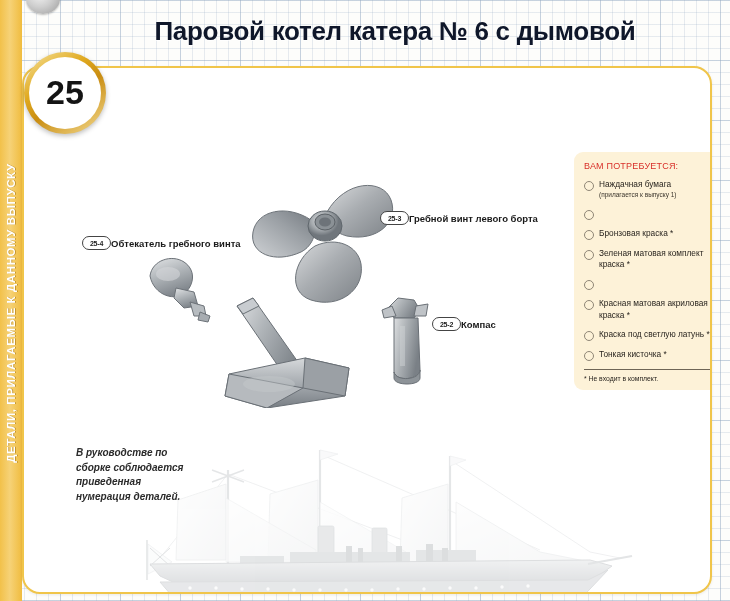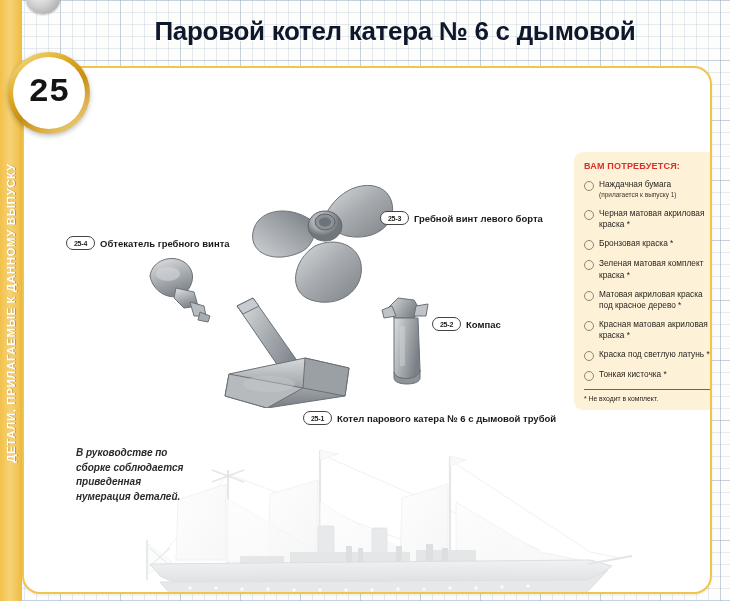--- a/index.html
+++ b/index.html
@@ -61,65 +61,64 @@
     position:absolute;left:22px;top:66px;width:686px;height:524px;
     background:#ffffff;
     border:2.5px solid #f0c54a;
     border-radius:18px;
     box-shadow:0 1px 3px rgba(0,0,0,.08);
     overflow:hidden;
   }
 
   
   #issue-badge{
-    position:absolute;left:8px;top:52px;width:72px;height:72px;
+    position:absolute;left:24px;top:52px;width:72px;height:72px;
     border-radius:50%;
     background:#ffffff;
     border:5px solid transparent;
     background-image:
       linear-gradient(#fff,#fff),
       linear-gradient(145deg,#f7e5a0 0%,#e0a91f 35%,#c98d12 55%,#f5dd94 100%);
     background-origin:border-box;
     background-clip:content-box,border-box;
     box-shadow:0 2px 5px rgba(0,0,0,.25);
     display:flex;align-items:center;justify-content:center;
     z-index:8;
-    font-family:Liberation Mono, monospace;
   }
   #issue-badge span{
     font-size:34px;font-weight:bold;color:#141414;line-height:1;
     margin-top:-2px;
   }
 
   
   .part{position:absolute;}
 
   
   #prop{left:225px;top:96px;width:150px;height:140px;}
   
   #cone{left:118px;top:186px;width:78px;height:70px;}
   
   #boiler{left:185px;top:228px;width:160px;height:112px;}
   
   #compass{left:350px;top:226px;width:62px;height:92px;}
 
   
   .callout{
-    position:absolute;display:flex;align-items:center;gap:5px;
+    position:absolute;display:flex;align-items:center;
     font-size:9.5px;font-weight:bold;color:#1a1a1a;white-space:nowrap;text-align:right;
   }
   .cnum{
     display:inline-flex;align-items:center;justify-content:center;
     min-width:21px;height:12px;padding:0 3px;
     border:1px solid #444;border-radius:7px;
     font-size:7px;font-weight:bold;color:#222;background:#fff;
     letter-spacing:-.2px;
   }
   #lab-prop{left:356px;top:143px;}
-  #lab-cone{left:42px;top:168px;}
+  #lab-cone{left:58px;top:168px;}
   #lab-compass{left:408px;top:249px;}
   #lab-boiler{left:279px;top:343px;}
 
   
   #note{
     position:absolute;left:52px;top:378px;width:110px;
     font-size:10px;line-height:1.45;font-style:italic;font-weight:bold;
     color:#2b2b2b;
   }
 
@@ -127,21 +126,21 @@
   #materials{
     position:absolute;left:550px;top:84px;width:148px;
     background:#fdf2d8;
     border-radius:9px;
     padding:9px 10px 8px 10px;
     box-sizing:border-box;
     z-index:6;
   }
   #materials h3{
     margin:0 0 8px 0;
-    font-size:9px;font-weight:bold;color:#d8302a;letter-spacing:.2px;
+    font-size:9px;font-weight:normal;color:#d8302a;letter-spacing:.2px;
   }
   .mat-item{
     display:flex;align-items:flex-start;gap:5px;
     margin-bottom:8px;
   }
   .mat-bullet{
     flex:0 0 auto;width:8px;height:8px;border-radius:50%;
     border:1px solid #8f8676;background:#fdf2d8;margin-top:2px;
   }
   .mat-txt{font-size:8.3px;line-height:1.35;color:#231f1a;}
@@ -272,56 +271,50 @@
   <div class="callout" id="lab-cone">
     <span class="cnum">25-4</span>
     <span>Обтекатель гребного винта</span>
   </div>
 
   <div class="callout" id="lab-compass">
     <span class="cnum">25-2</span>
     <span>Компас</span>
   </div>
 
-  <div class="callout" id="lab-boiler">
-    <span class="cnum">25-1</span>
-    <span>Котел парового катера № 6 с дымовой трубой</span>
-  </div>
 
   <div id="note">В руководстве по сборке соблюдается приведенная нумерация деталей.</div>
 
   <div id="materials">
     <h3>ВАМ ПОТРЕБУЕТСЯ:</h3>
 
     <div class="mat-item">
       <span class="mat-bullet"></span>
       <span class="mat-txt">
         <span>Наждачная бумага</span>
         <span class="mat-sub">(прилагается к выпуску 1)</span>
       </span>
     </div>
 
     <div class="mat-item">
       <span class="mat-bullet"></span>
-      <span class="mat-txt">Черная матовая акриловая краска *</span>
     </div>
 
     <div class="mat-item">
       <span class="mat-bullet"></span>
       <span class="mat-txt">Бронзовая краска *</span>
     </div>
 
     <div class="mat-item">
       <span class="mat-bullet"></span>
       <span class="mat-txt">Зеленая матовая комплект краска *</span>
     </div>
 
     <div class="mat-item">
       <span class="mat-bullet"></span>
-      <span class="mat-txt">Матовая акриловая краска под красное дерево *</span>
     </div>
 
     <div class="mat-item">
       <span class="mat-bullet"></span>
       <span class="mat-txt">Красная матовая акриловая  краска *</span>
     </div>
 
     <div class="mat-item">
       <span class="mat-bullet"></span>
       <span class="mat-txt">Краска под светлую латунь *</span>

